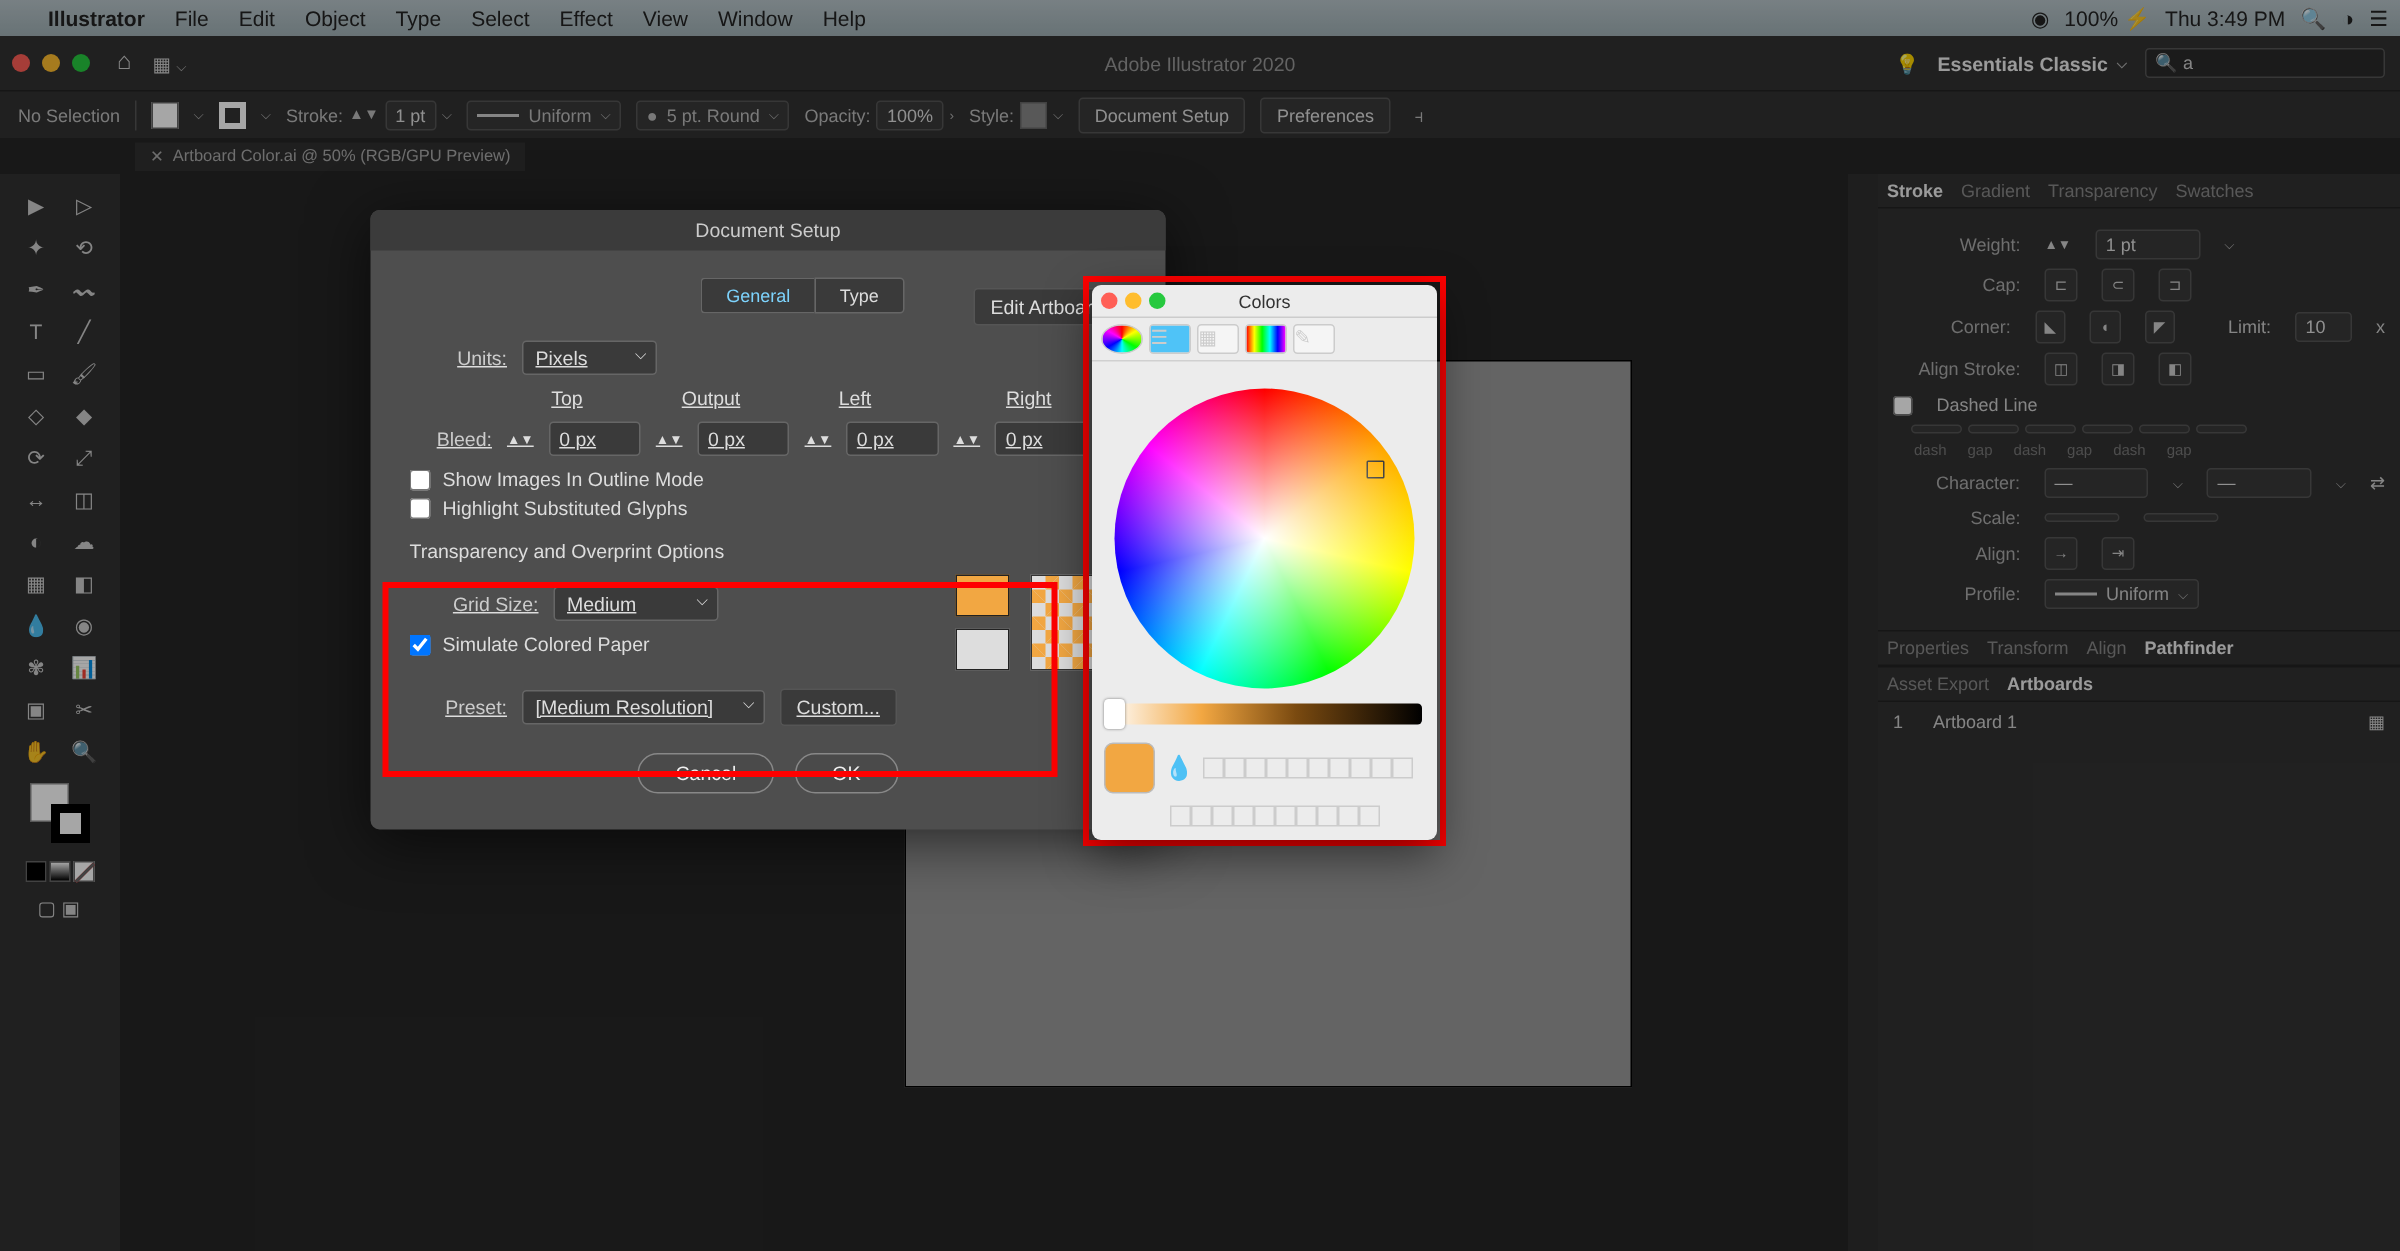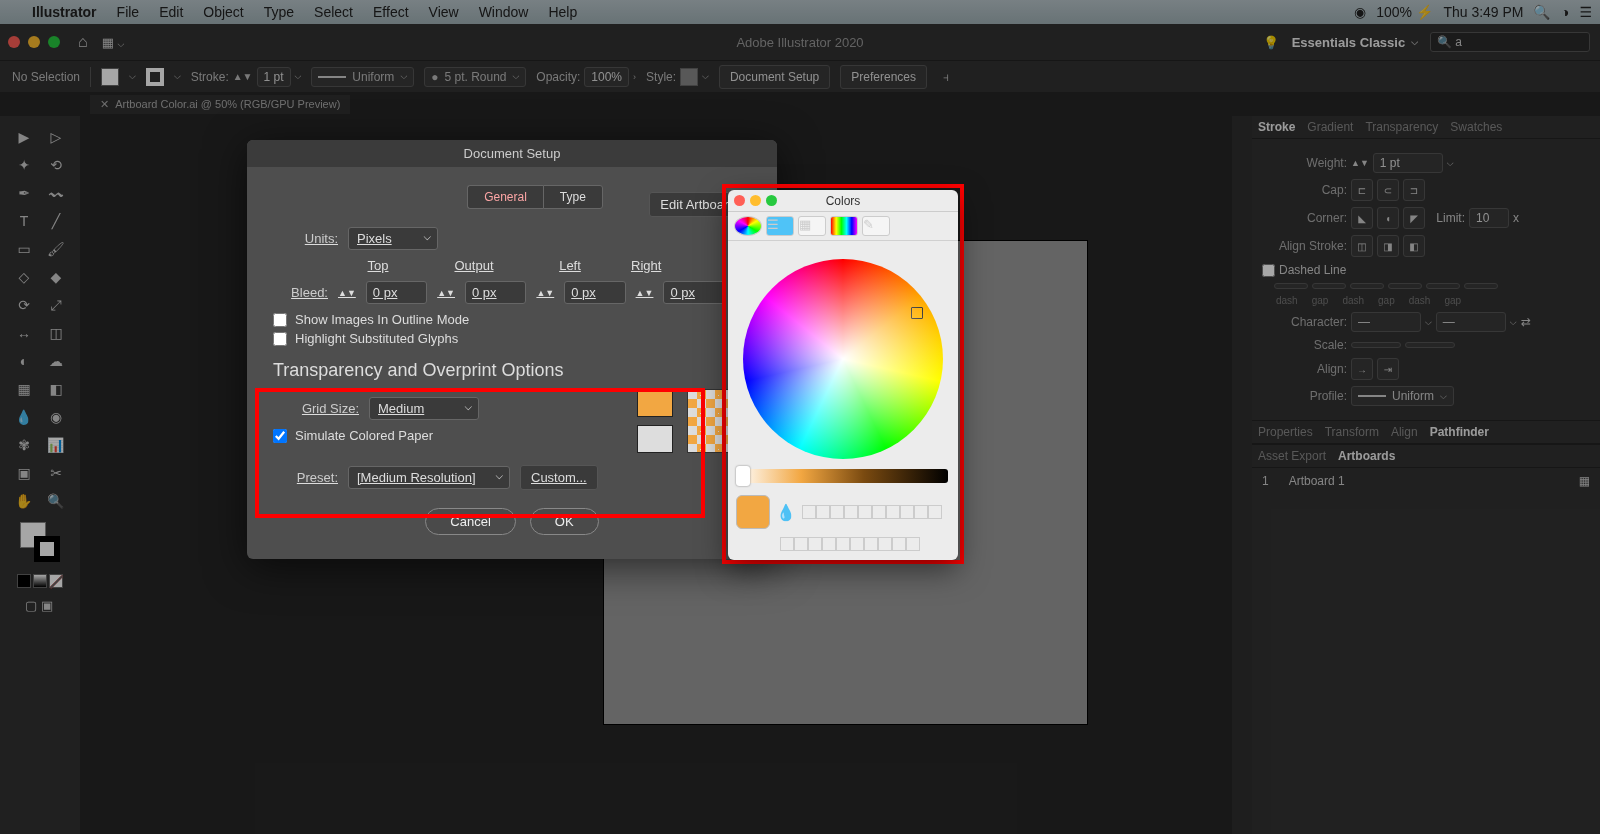--- a/index.html
+++ b/index.html
@@ -48,43 +48,43 @@
 .mini-sw span{width:14px;height:14px;border:1px solid #666;}
 
 .canvas-wrap{flex:1;position:relative;background:#262626;}
 .artboard{position:absolute;left:523px;top:124px;width:485px;height:485px;background:#9a9a9a;border:1px solid #000;}
 
 .right-dock{width:20px;background:#2e2e2e;}
 .right-panels{width:348px;background:#323232;display:flex;flex-direction:column;font-size:12px;}
 .panel-tabs{display:flex;padding:4px 6px;gap:12px;color:#888;border-bottom:1px solid #222;}
 .panel-tabs .active{color:#eee;font-weight:600;}
 .panel-body{padding:8px 10px;}
-.form-row{display:flex;align-items:center;gap:4px;margin:6px 0;justify-content:flex-start;}
+.form-row{display:flex;align-items:center;gap:16px;margin:6px 0;justify-content:flex-start;}
 .form-row label{width:85px;text-align:right;color:#aaa;}
 .mini-input{background:#3a3a3a;border:1px solid #555;color:#ddd;padding:2px 6px;border-radius:3px;width:70px;}
 .icon-btn{width:22px;height:22px;background:#3a3a3a;border:1px solid #555;border-radius:3px;display:inline-flex;align-items:center;justify-content:center;font-size:10px;}
 .panel-section{border-top:1px solid #222;}
 .artboard-row{display:flex;padding:6px 10px;gap:20px;align-items:center;}
 
 
 .ds-dialog{position:absolute;left:247px;top:140px;width:530px;background:#4e4e4e;border-radius:6px;box-shadow:0 8px 40px rgba(0,0,0,.6);color:#ddd;}
 .ds-title{background:#3b3b3b;text-align:center;padding:6px 0;border-radius:6px 6px 0 0;font-size:13px;color:#ccc;}
 .ds-body{padding:18px 26px;}
 .ds-seg{display:flex;justify-content:center;margin-bottom:18px;}
 .ds-seg span{padding:4px 16px;border:1px solid #666;background:#3a3a3a;font-size:12px;}
-.ds-seg span:first-child{border-radius:3px 0 0 3px;color:#fca5a5;border-right:none;margin-left:46px;}
+.ds-seg span:first-child{border-radius:3px 0 0 3px;color:#7dd3fc;border-right:none;margin-left:46px;}
 .ds-seg span:last-child{border-radius:0 3px 3px 0;}
 .ds-row{display:flex;align-items:center;gap:10px;margin:8px 0;font-size:13px;text-decoration:underline;}
 .ds-label{width:65px;text-align:right;color:#ccc;}
 .ds-dd{background:#3a3a3a;border:1px solid #666;border-radius:3px;padding:3px 28px 3px 8px;position:relative;min-width:90px;}
 .ds-dd::after{content:"⌵";position:absolute;right:6px;top:3px;font-size:10px;}
 .ds-num{background:#3a3a3a;border:1px solid #666;border-radius:3px;padding:3px 6px;width:70px;}
 .ds-check{display:flex;align-items:center;gap:8px;font-size:13px;margin:4px 0;}
 .ds-check input{width:14px;height:14px;}
-.ds-h{font-size:18px;color:#ddd;margin:14px 0 8px 0;}
+.ds-h{font-size:13px;color:#ddd;margin:14px 0 8px 0;}
 .ds-btn-row{display:flex;justify-content:center;gap:14px;margin:18px 0 6px 0;}
 .ds-btn{padding:5px 24px;border-radius:14px;border:1px solid #888;background:#4a4a4a;color:#eee;font-size:13px;}
 .edit-artboards{position:absolute;right:24px;top:52px;}
 
 .highlight-box{position:absolute;border:4px solid #ff0000;pointer-events:none;}
 .hl1{left:255px;top:388px;width:450px;height:130px;}
 .hl2{left:722px;top:184px;width:242px;height:380px;}
 
 .ds-swatch{width:36px;height:28px;border:1px solid #222;display:inline-block;}
 .checker{background-image:
@@ -396,21 +396,21 @@
     </div>
     <span class="cb-btn edit-artboards">Edit Artboards</span>
     <div class="ds-row">
       <span class="ds-label">Units:</span>
       <span class="ds-dd">Pixels</span>
     </div>
     <div class="ds-row" style="gap:26px;padding-left:70px">
       <span style="width:70px;text-align:center">Top</span>
       <span style="width:70px;text-align:center">Output</span>
       <span style="width:70px;text-align:center">Left</span>
-      <span style="width:70px;text-align:left">Right</span>
+      <span style="width:70px;text-align:right">Right</span>
     </div>
     <div class="ds-row">
       <span class="ds-label">Bleed:</span>
       <span style="font-size:9px">▲▼</span>
         <span class="ds-num">0 px</span>
       <span style="font-size:9px">▲▼</span>
         <span class="ds-num">0 px</span>
       <span style="font-size:9px">▲▼</span>
         <span class="ds-num">0 px</span>
       <span style="font-size:9px">▲▼</span>

